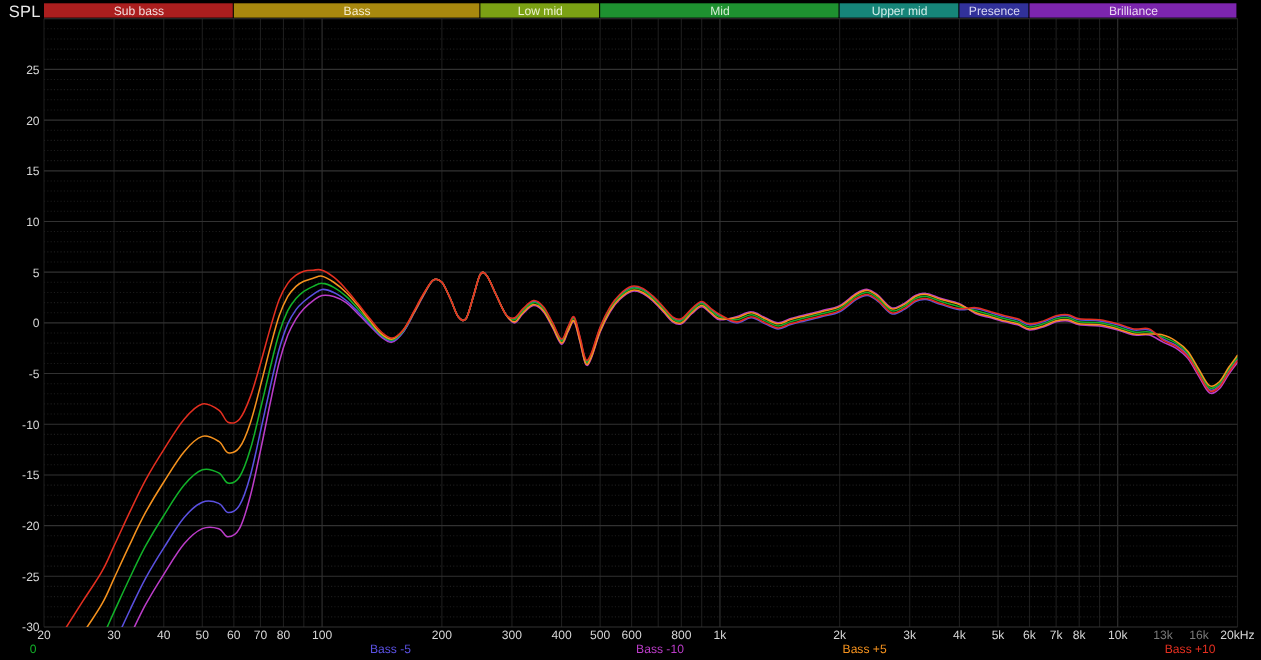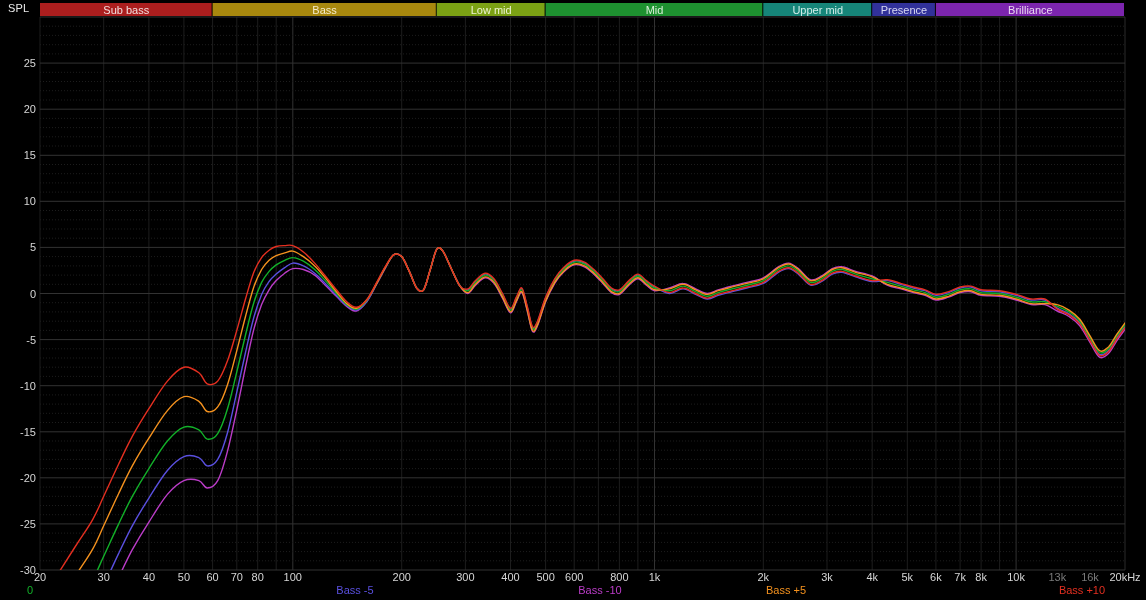--- a/index.html
+++ b/index.html
@@ -1,19 +1,19 @@
 <!DOCTYPE html>
 <html><head>
 <meta charset="utf-8">
 <style>
   html,body{margin:0;padding:0;background:#000;}
   body{width:1146px;height:600px;position:relative;overflow:hidden;
        font-family:"Liberation Sans",sans-serif;}
   #chart{position:absolute;left:0;top:0;display:block;}
-  .spl-title{position:absolute;left:8px;top:2px;font-size:11px;color:#e9e9e9;
+  .spl-title{position:absolute;left:8px;top:2px;font-size:15px;color:#e9e9e9;
              z-index:2;letter-spacing:.2px;}
   text{font-family:"Liberation Sans",sans-serif;}
 </style>
 </head>
 <body>
 
 <div class="spl-title">SPL</div>
 
 <svg id="chart" width="1146" height="600" xmlns="http://www.w3.org/2000/svg">
     <defs>

